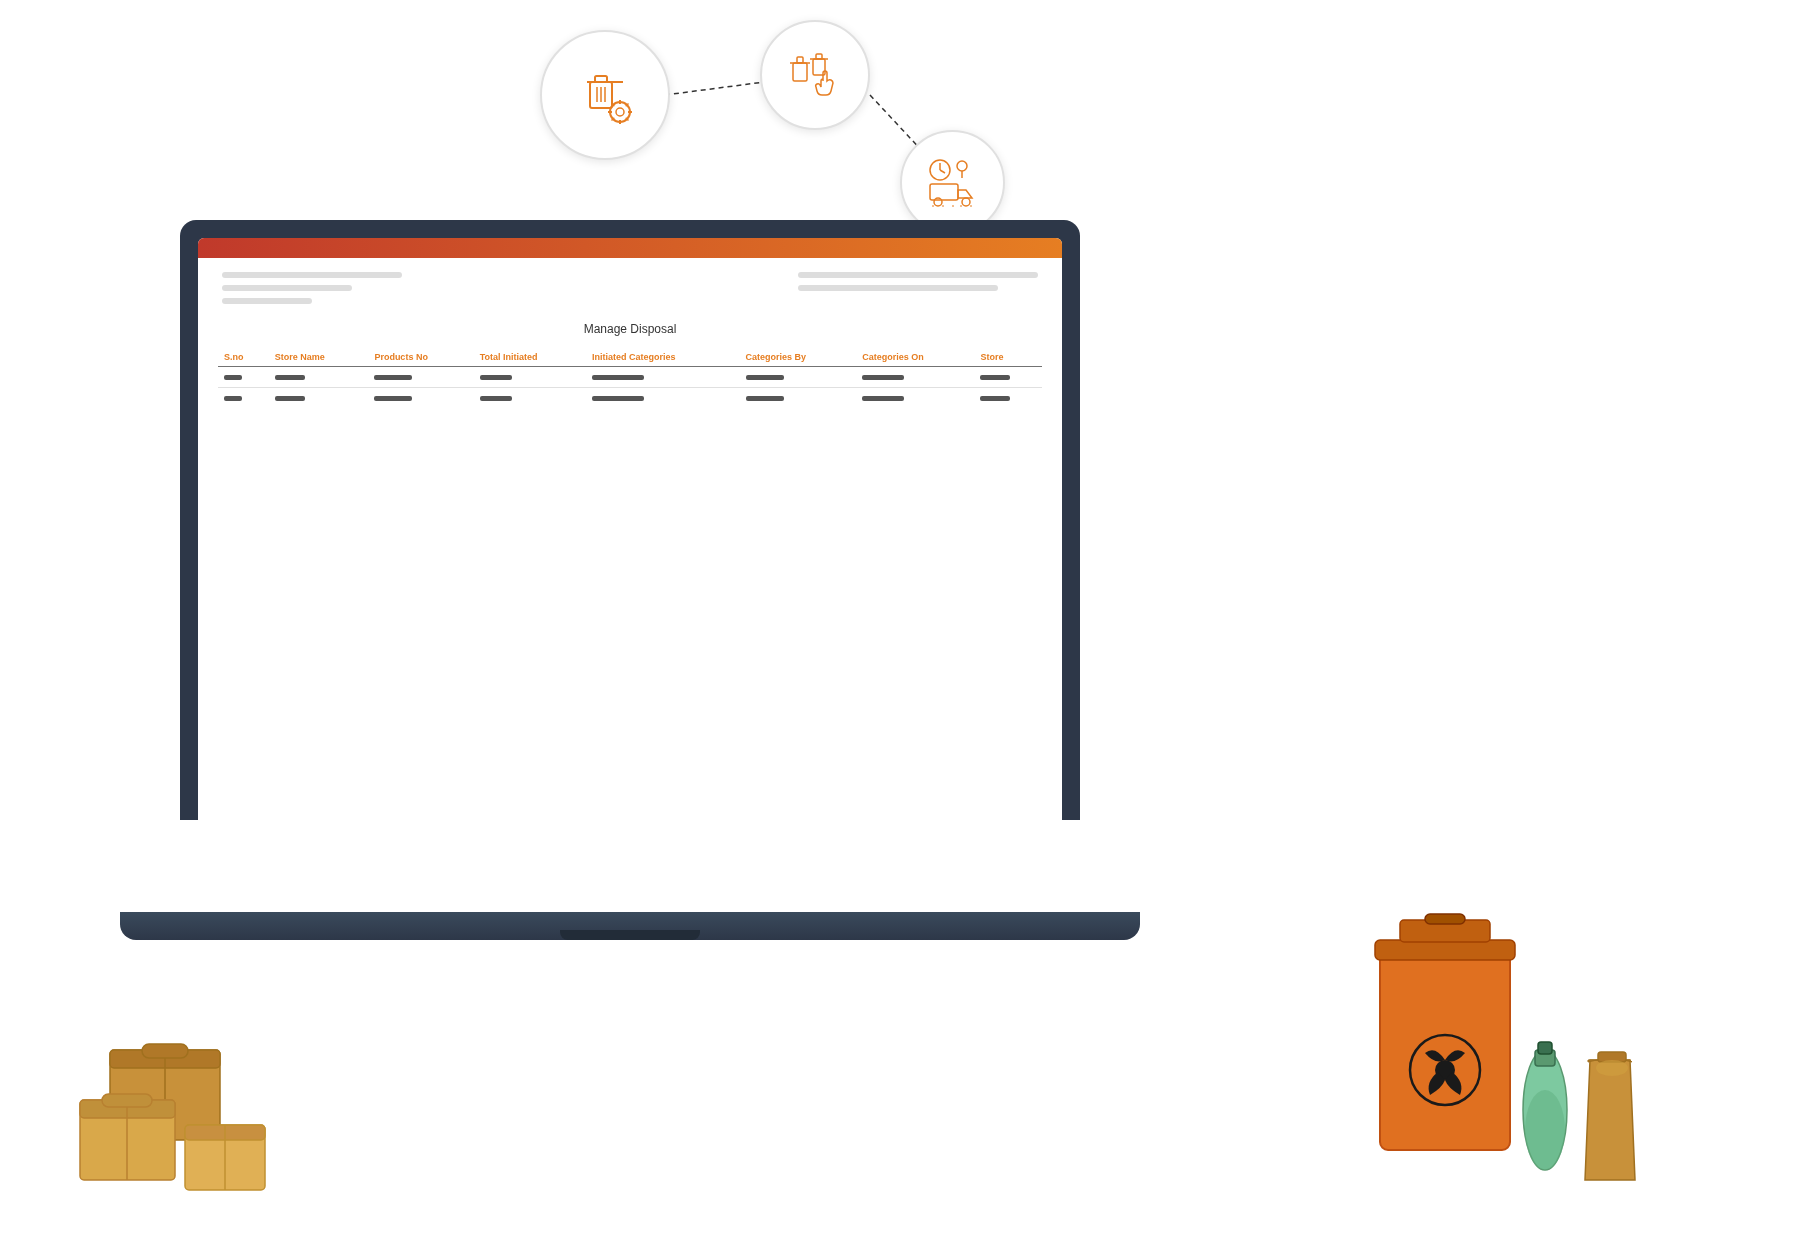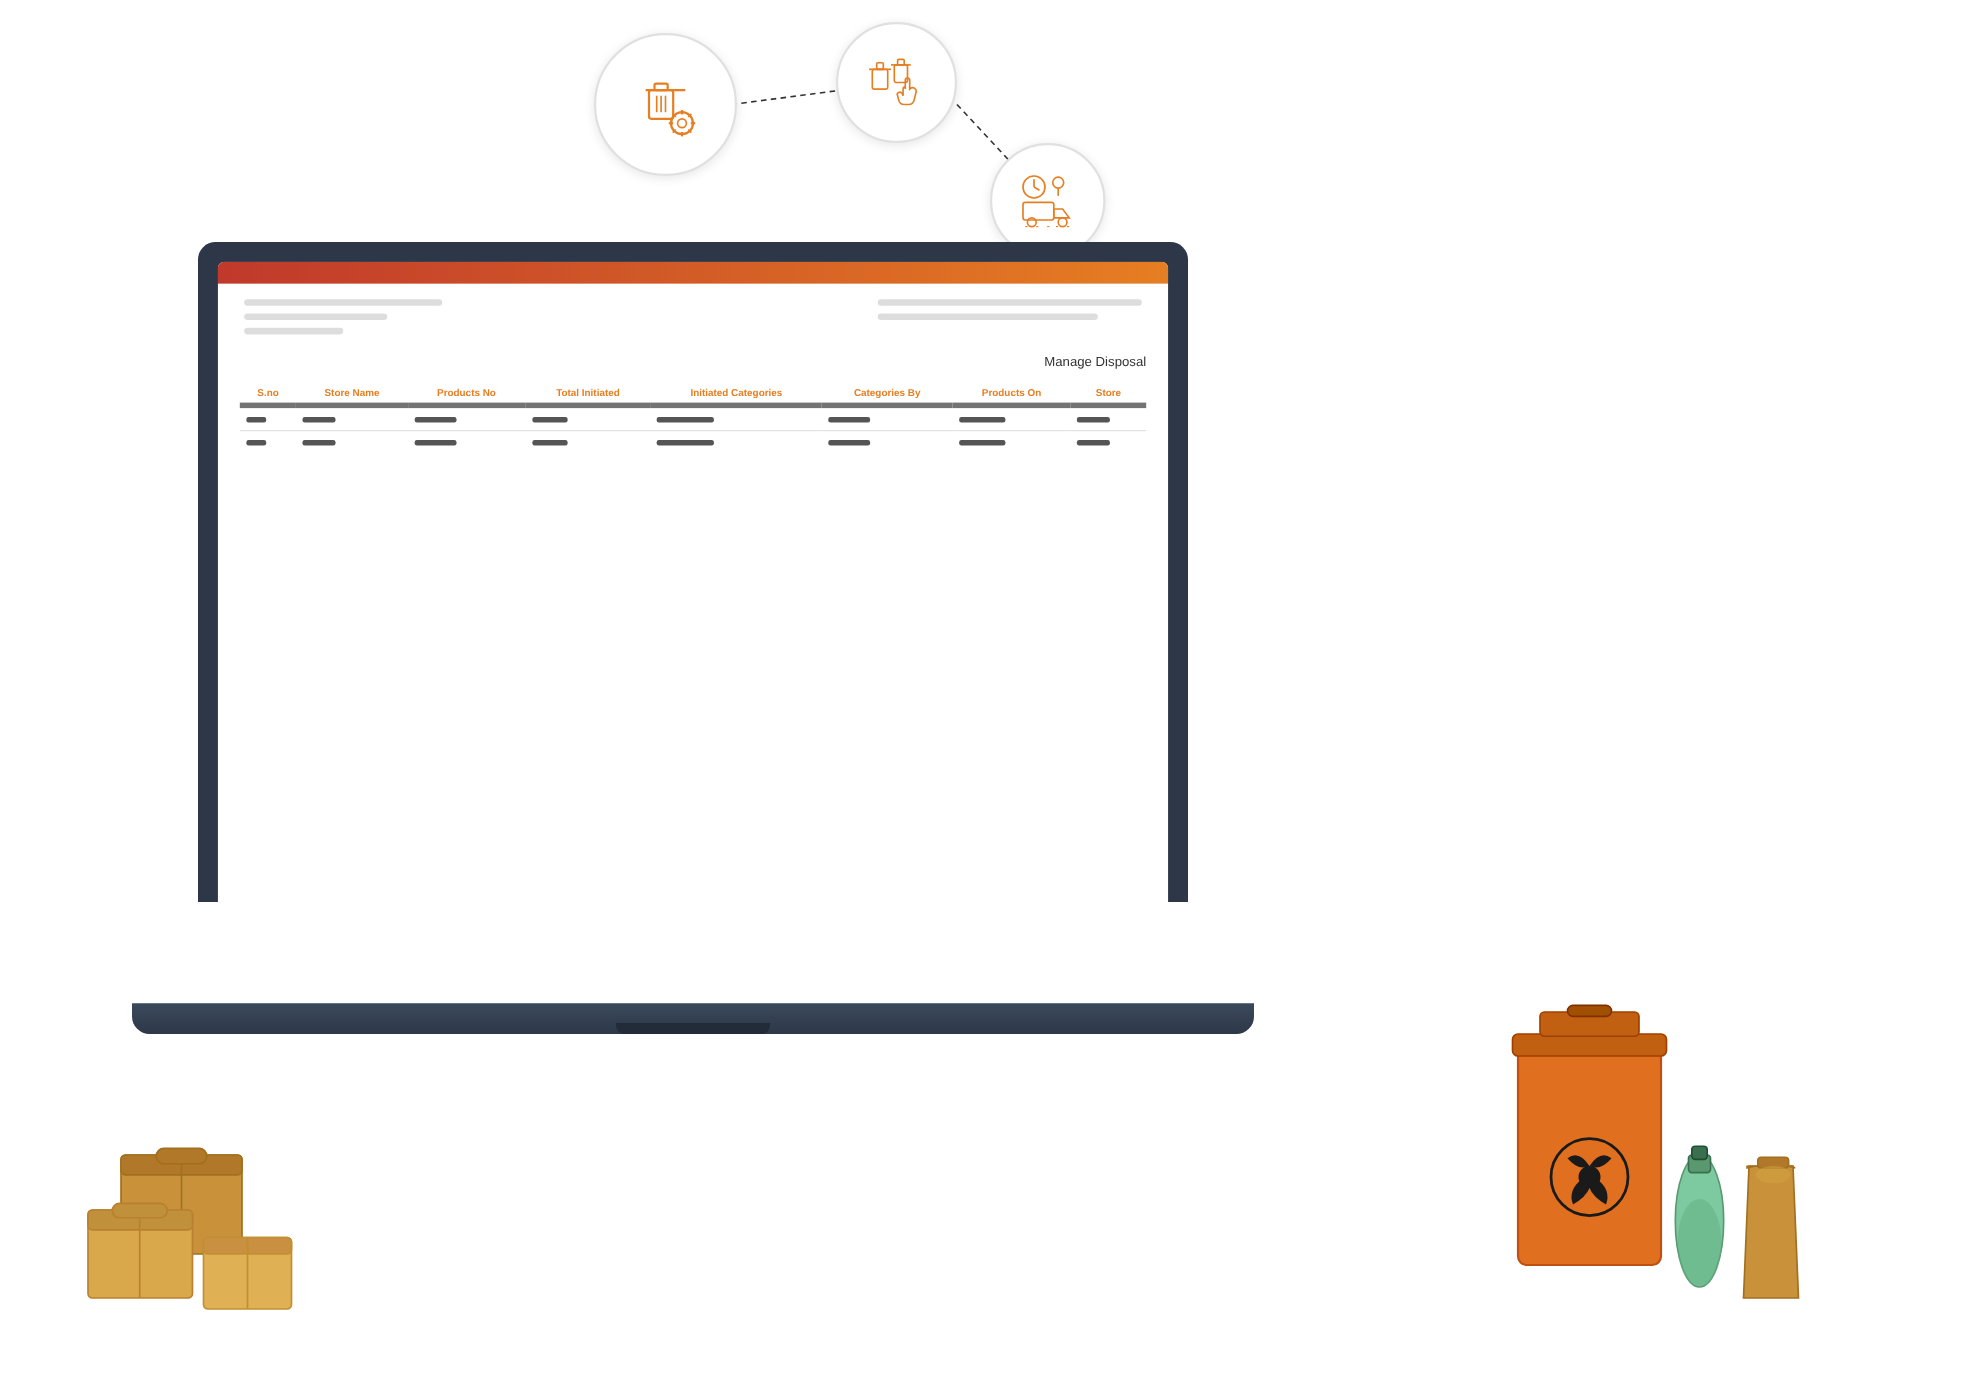--- a/index.html
+++ b/index.html
@@ -82,22 +82,22 @@
     .disposal-table {
       width: 100%;
       border-collapse: collapse;
       font-size: 9px;
     }
 
     .disposal-table thead tr th {
       color: #e67e22;
       font-weight: 700;
       padding: 4px 6px;
-      text-align: center;
-      border-bottom: 5px solid #737373;
+      text-align: left;
+      border-bottom: 1px solid #737373;
       font-size: 9px;
       white-space: nowrap;
     }
 
     .disposal-table tbody tr td {
       padding: 5px 6px;
     }
 
     .table-data-line {
       display: inline-block;
@@ -280,32 +280,32 @@
                 <div style="height:6px;width:90px;background:#ddd;border-radius:3px;"></div>
               </div>
               <div style="margin-left:auto;">
                 <div style="height:6px;width:240px;background:#ddd;border-radius:3px;margin-bottom:7px;"></div>
                 <div style="height:6px;width:200px;background:#ddd;border-radius:3px;margin-bottom:7px;"></div>
               </div>
             </div>
           </div>
 
           <div style="flex:1;padding:8px 20px 10px 20px;background:#fff;">
-            <div style="font-size:12px;color:#333;font-weight:500;text-align:right;margin-bottom:12px;">Manage Disposal</div>
+            <div style="font-size:12px;color:#333;font-weight:500;text-align:center;margin-bottom:12px;">Manage Disposal</div>
 
             <table class="disposal-table">
               <thead>
                 <tr>
                   <th>S.no</th>
                   <th>Store Name</th>
                   <th>Products No</th>
                   <th>Total Initiated</th>
                   <th>Initiated Categories</th>
                   <th>Categories By</th>
-                  <th>Products On</th>
+                  <th>Categories On</th>
                   <th>Store</th>
                 </tr>
               </thead>
               <tbody>
                 <tr class="row-divider">
                   <td><span class="table-data-line" style="width:18px;"></span></td>
                   <td><span class="table-data-line" style="width:30px;"></span></td>
                   <td><span class="table-data-line" style="width:38px;"></span></td>
                   <td><span class="table-data-line" style="width:32px;"></span></td>
                   <td><span class="table-data-line" style="width:52px;"></span></td>

